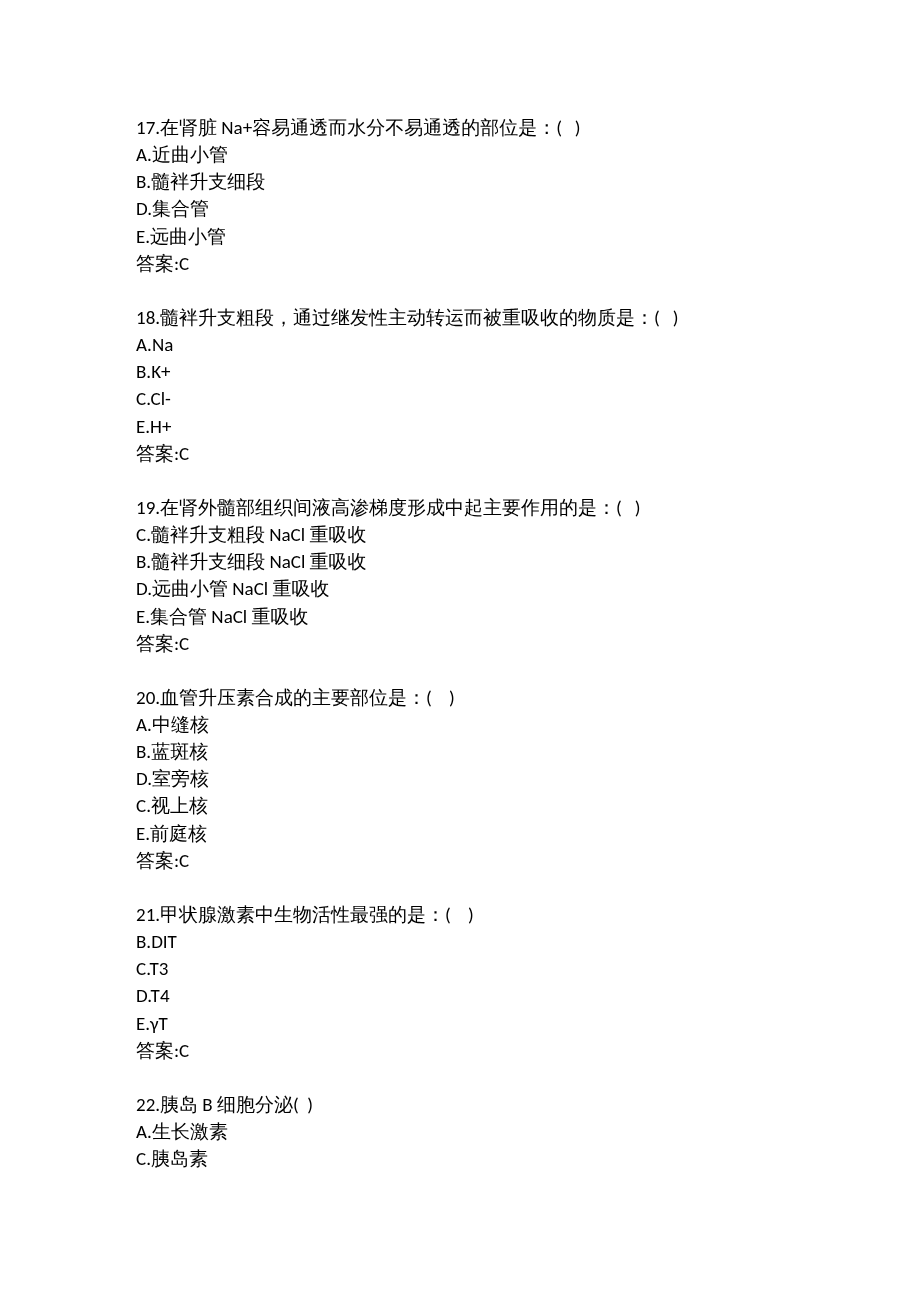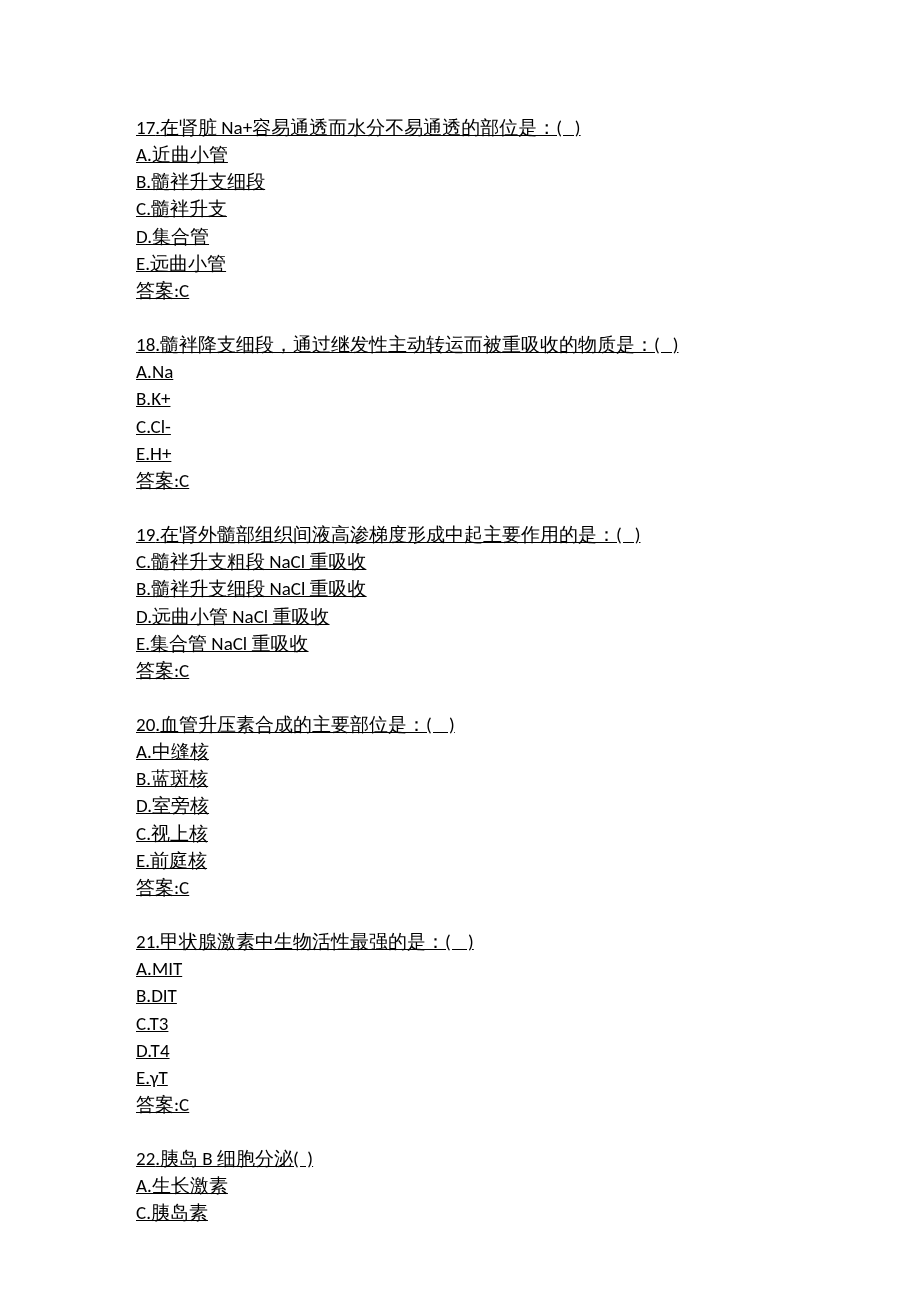--- a/index.html
+++ b/index.html
@@ -16,45 +16,43 @@
     box-sizing: border-box;
     width: 920px;
     min-height: 1302px;
     padding: 114px 0 0 136px;
   }
   .blank-gap {
     height: 27px;
   }
   .q-block {
     margin: 0;
-    text-decoration: underline;
   }
   .line {
     white-space: pre;
   }
 </style>
 </head>
 <body>
 
 <div class="page">
 
   <div class="q-block">
     <div class="line"><span>17</span>.<span>在肾脏 Na+容易通透而水分不易通透的部位是：(   )</span></div>
     <div class="line">A.近曲小管</div>
     <div class="line">B.髓袢升支细段</div>
-    <div class="line">C.髓袢升支</div>
     <div class="line">D.集合管</div>
     <div class="line">E.远曲小管</div>
     <div class="line">答案:C</div>
   </div>
 
   <div class="blank-gap"></div>
 
   <div class="q-block">
-    <div class="line"><span>18</span>.<span>髓袢降支细段，通过继发性主动转运而被重吸收的物质是：(   )</span></div>
+    <div class="line"><span>18</span>.<span>髓袢升支粗段，通过继发性主动转运而被重吸收的物质是：(   )</span></div>
     <div class="line">A.Na</div>
     <div class="line">B.K+</div>
     <div class="line">C.Cl-</div>
     <div class="line">E.H+</div>
     <div class="line">答案:C</div>
   </div>
 
   <div class="blank-gap"></div>
 
   <div class="q-block">
@@ -75,21 +73,20 @@
     <div class="line">D.室旁核</div>
     <div class="line">C.视上核</div>
     <div class="line">E.前庭核</div>
     <div class="line">答案:C</div>
   </div>
 
   <div class="blank-gap"></div>
 
   <div class="q-block">
     <div class="line"><span>21</span>.<span>甲状腺激素中生物活性最强的是：(    )</span></div>
-    <div class="line">A.MIT</div>
     <div class="line">B.DIT</div>
     <div class="line">C.T3</div>
     <div class="line">D.T4</div>
     <div class="line">E.γT</div>
     <div class="line">答案:C</div>
   </div>
 
   <div class="blank-gap"></div>
 
   <div class="q-block">

